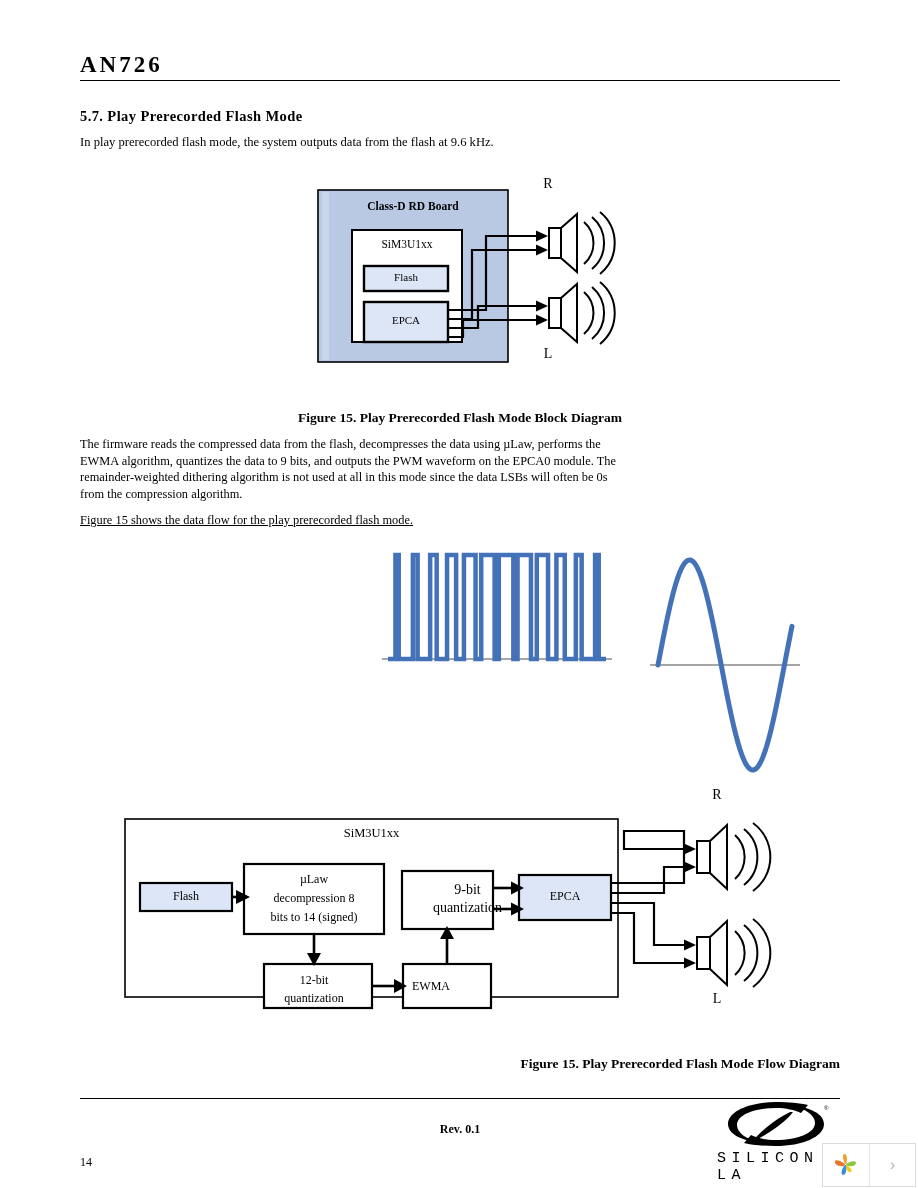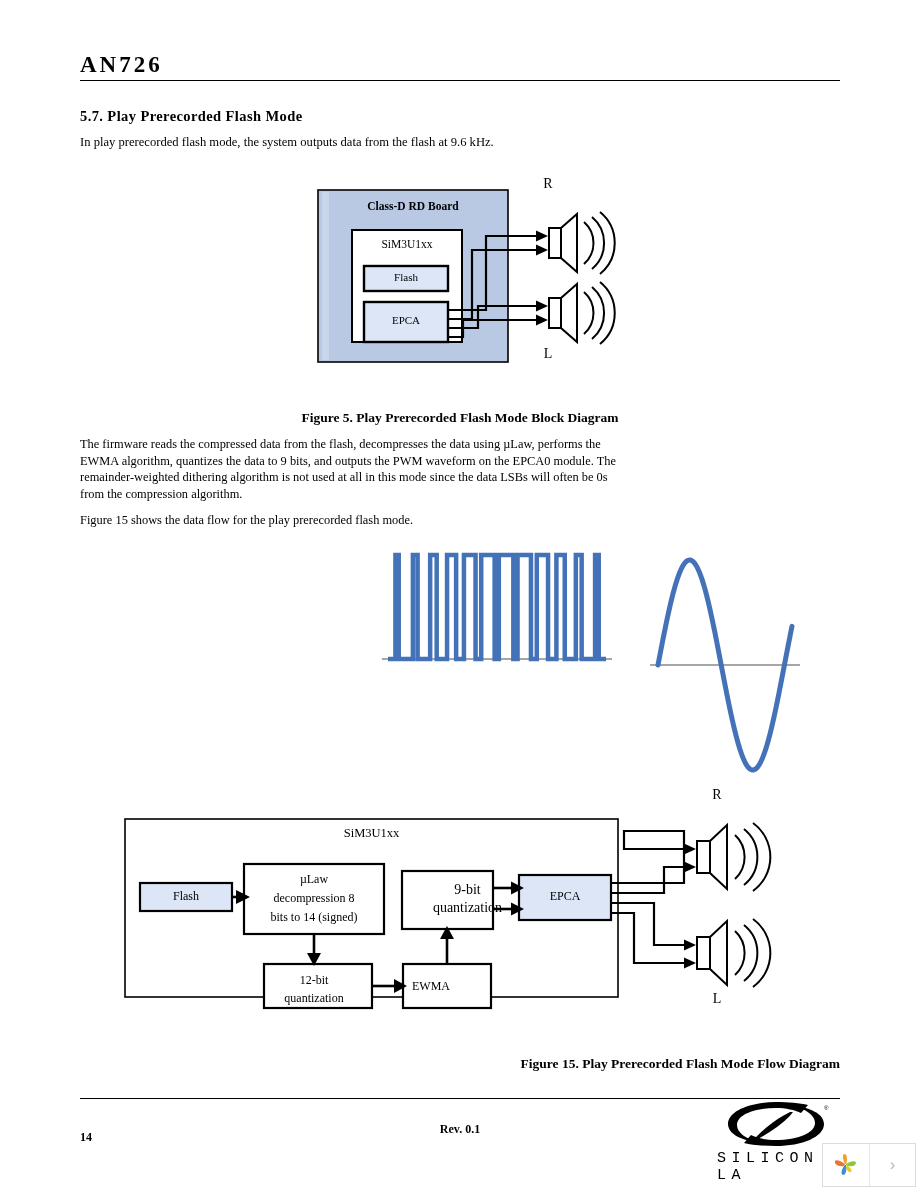--- a/index.html
+++ b/index.html
@@ -9,26 +9,26 @@
 
   
   #doc-title{left:80px;top:52px;font-size:23px;font-weight:bold;letter-spacing:3px;}
   #header-rule{left:80px;top:80px;width:760px;height:1px;background:#000;}
 
   
   #section-heading{left:80px;top:108px;font-size:14.5px;font-weight:bold;letter-spacing:.4px;}
   #intro-paragraph{left:80px;top:134px;width:700px;font-size:12.6px;line-height:17px;}
   #fig14-caption{left:80px;top:410px;width:760px;text-align:center;font-size:13.5px;font-weight:bold;}
   #body-paragraph{left:80px;top:436px;width:552px;font-size:12.4px;line-height:16.6px;text-align:left;}
-  #flow-intro{left:80px;top:512px;width:560px;font-size:12.4px;line-height:16.6px;}
+  #flow-intro{left:80px;top:512px;width:560px;font-size:12.4px;line-height:16.6px;text-decoration:underline;}
   #fig15-caption{left:80px;top:1056px;width:760px;text-align:right;font-size:13.5px;font-weight:bold;}
 
   
   #footer-rule{left:80px;top:1098px;width:760px;height:1px;background:#000;}
-  #page-number{left:80px;top:1130px;font-size:12px;font-weight:bold;}
+  #page-number{left:80px;top:1155px;font-size:12px;font-weight:normal;}
   #revision{left:80px;top:1122px;width:760px;text-align:center;font-size:12px;font-weight:bold;}
 
   
   #logo-wrap{left:712px;top:1098px;width:130px;height:80px;}
   #logo-wordmark{position:absolute;left:5px;top:52px;font-size:15px;letter-spacing:5.5px;
                  font-family:Liberation Mono, monospace;}
 
   
   #browser-widget{left:822px;top:1143px;width:92px;height:42px;background:#fff;
                   border:1px solid #dcdcdc;display:flex;}
@@ -103,21 +103,21 @@
   </svg>
 
   <div class="abs" style="left:18px;top:22px;width:190px;text-align:center;font-size:11.5px;font-weight:bold;">Class-D RD Board</div>
   <div class="abs" style="left:52px;top:60px;width:110px;text-align:center;font-size:11.5px;">SiM3U1xx</div>
   <div class="abs" style="left:64px;top:93px;width:84px;text-align:center;font-size:11px;">Flash</div>
   <div class="abs" style="left:64px;top:136px;width:84px;text-align:center;font-size:11px;">EPCA</div>
   <div class="abs" style="left:228px;top:-2px;width:40px;text-align:center;font-size:14px;">R</div>
   <div class="abs" style="left:228px;top:168px;width:40px;text-align:center;font-size:14px;">L</div>
 </div>
 
-<div class="abs" id="fig14-caption">Figure 5. Play Prerecorded Flash Mode Block Diagram</div>
+<div class="abs" id="fig14-caption">Figure 15. Play Prerecorded Flash Mode Block Diagram</div>
 <div class="abs" id="body-paragraph">The firmware reads the compressed data from the flash, decompresses the data using µLaw, performs the EWMA algorithm, quantizes the data to 9 bits, and outputs the PWM waveform on the EPCA0 module. The remainder-weighted dithering algorithm is not used at all in this mode since the data LSBs will often be 0s from the compression algorithm.</div>
 <div class="abs" id="flow-intro">Figure 15 shows the data flow for the play prerecorded flash mode.</div>
 
 <div class="abs" style="left:382px;top:545px;width:230px;height:125px;">
   <svg id="pwm-svg" width="230" height="125" viewBox="0 0 230 125">
       <line x1="0" y1="114" x2="230" y2="114" stroke="#a6a6a6" stroke-width="2"></line>
       <path d="M6,114 L13.45,114 L13.45,10 L16.72,10 L16.72,114 L30.89,114 L30.89,10 L35.61,10 L35.61,114 L48.15,114 L48.15,10 L54.69,10 L54.69,114 L65.04,114 L65.04,10 L74.13,10 L74.13,114 L81.94,114 L81.94,10 L93.56,10 L93.56,114 L99.20,114 L99.20,10 L112.64,10 L112.64,114 L116.82,114 L116.82,10 L131.35,10 L131.35,114 L135.53,114 L135.53,10 L148.97,10 L148.97,114 L154.78,114 L154.78,10 L166.05,10 L166.05,114 L174.41,114 L174.41,10 L182.76,10 L182.76,114 L193.84,114 L193.84,10 L199.66,10 L199.66,114 L213.10,114 L213.10,10 L216.73,10 L216.73,114 L224,114" fill="none" stroke="#4472b8" stroke-width="4.5" stroke-linejoin="miter"></path>
     </svg>
 </div>
 

